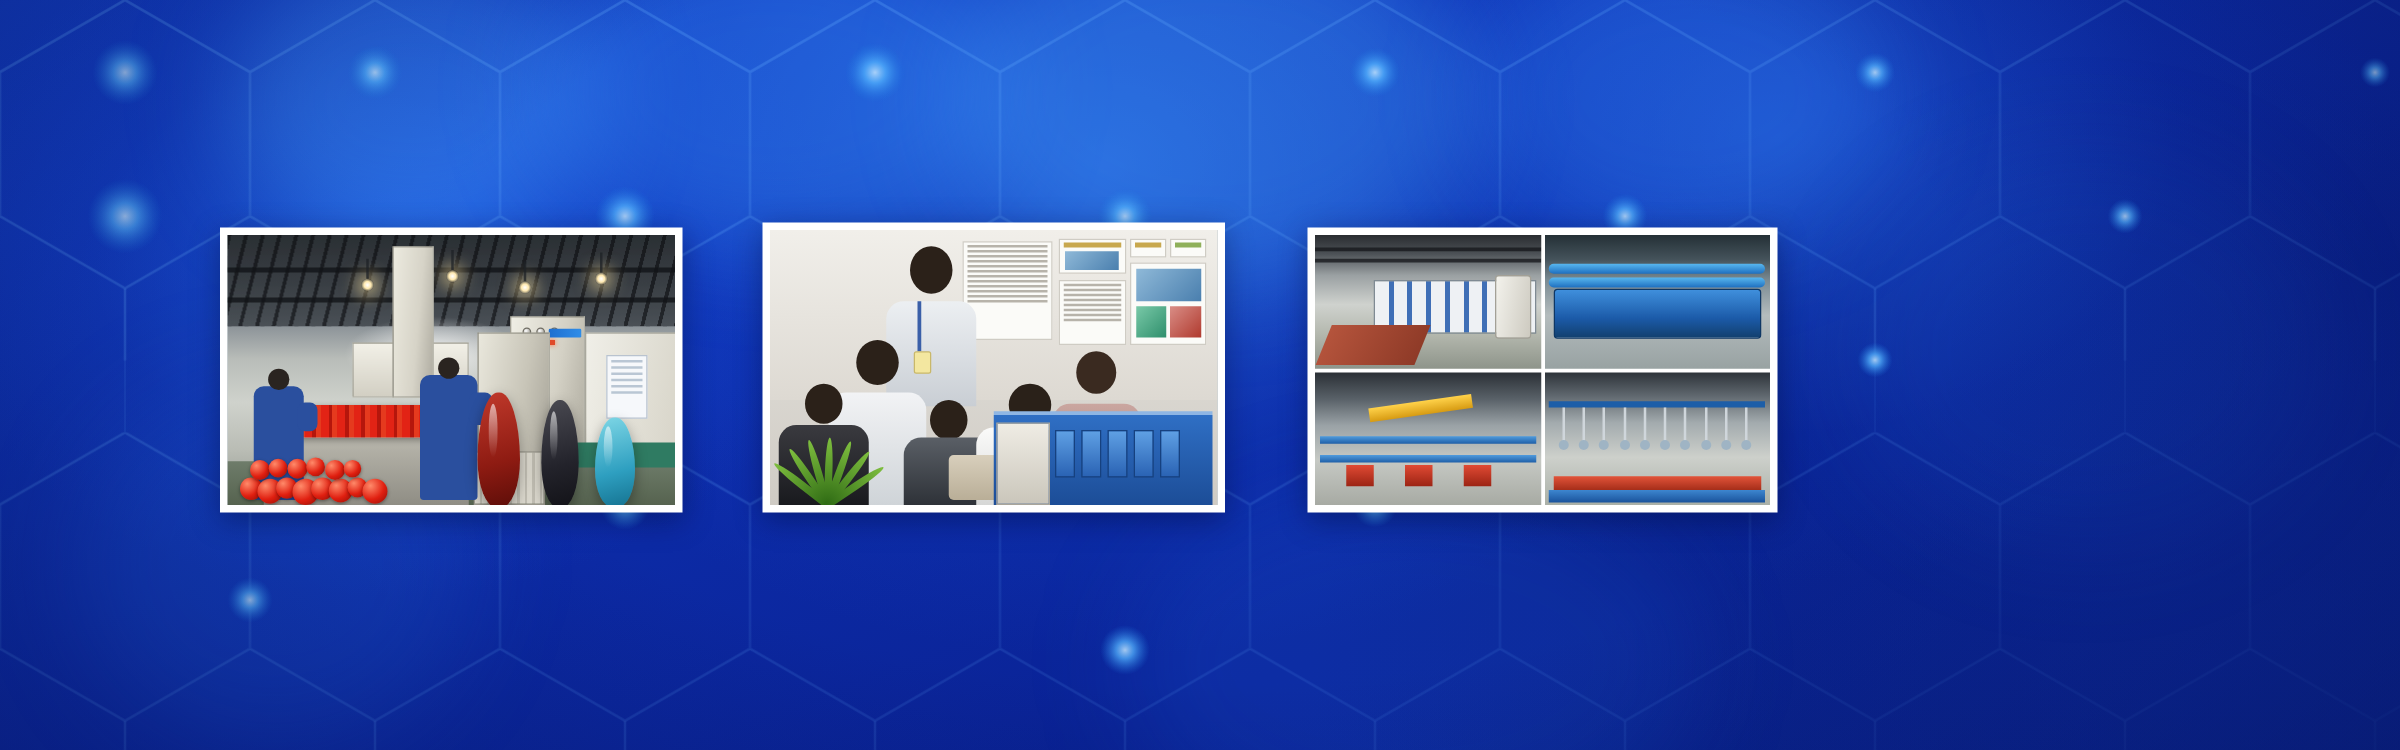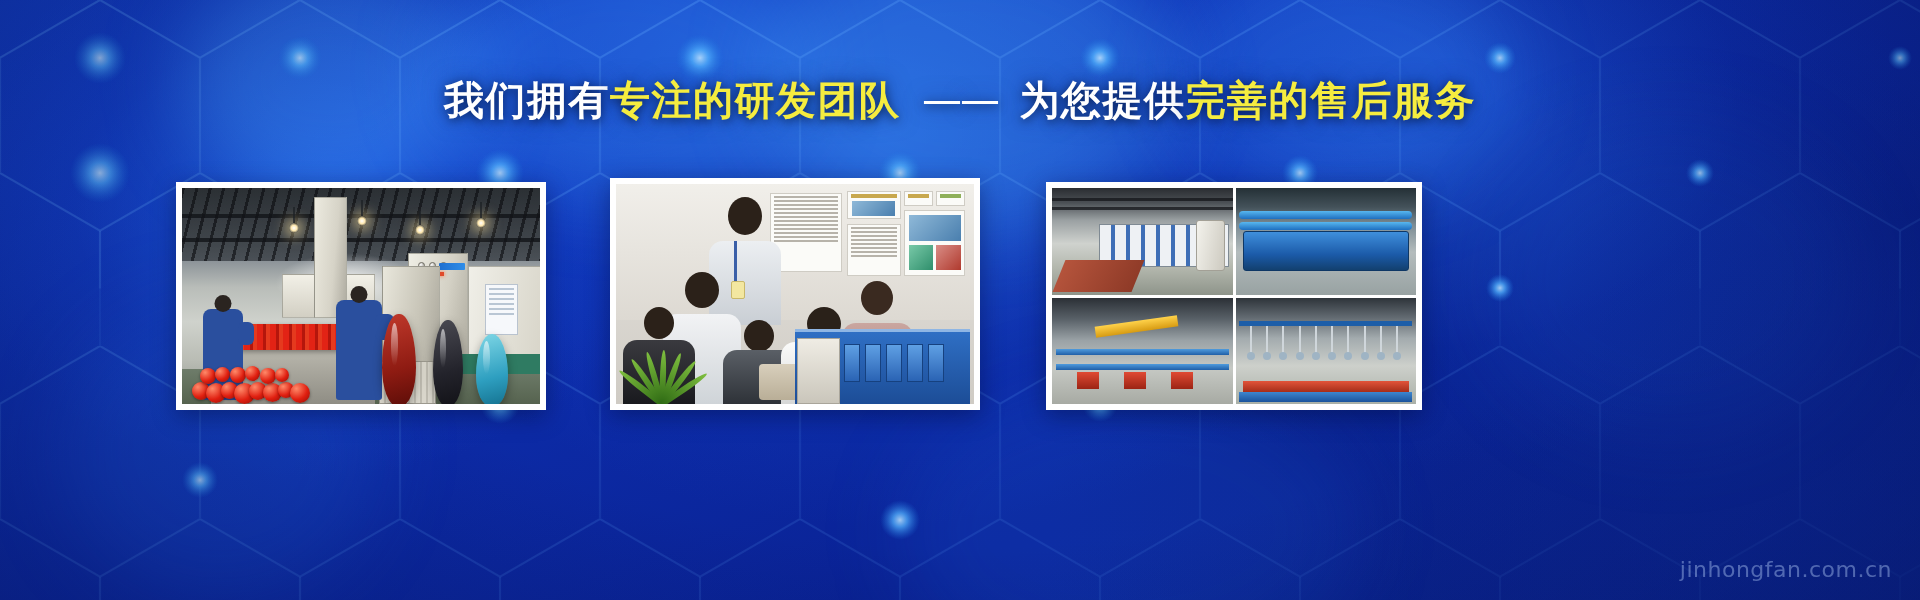--- a/index.html
+++ b/index.html
@@ -403,25 +403,20 @@
       <circle cx="1300" cy="173" r="18" fill="url(#nodeg)"></circle>
       <circle cx="1500" cy="58" r="16" fill="url(#nodeg)"></circle>
       <circle cx="1500" cy="288" r="14" fill="url(#nodeg)"></circle>
       <circle cx="1700" cy="173" r="14" fill="url(#nodeg)"></circle>
       <circle cx="1900" cy="58" r="12" fill="url(#nodeg)"></circle>
       <circle cx="200" cy="480" r="18" fill="url(#nodeg)"></circle>
     </g>
   </svg>
   <div class="vig"></div>
 
-  <div id="headline">
-    <span class="w">我们拥有</span><span class="y">专注的研发团队</span>
-    <span class="dash">——</span>
-    <span class="w">为您提供</span><span class="y">完善的售后服务</span>
-  </div>
 
   <div class="panel" id="panel-left">
     <div class="inner">
       <div class="ph-factory">
         <div class="roof"></div>
         <div class="roofbeam" style="top:12%"></div>
         <div class="roofbeam" style="top:23%"></div>
         <div class="hall-light"></div>
 
         <div class="lamp" style="left:30%;top:16%"></div>
@@ -634,15 +629,14 @@
           <span class="hook" style="left:80%"></span>
           <span class="hook" style="left:89%"></span>
           <span class="redbase"></span>
           <span class="bluebase"></span>
         </div>
 
       </div>
     </div>
   </div>
 
-  <div id="watermark">jinhongfan.com.cn</div>
 
 </div>
 
 </body></html>

